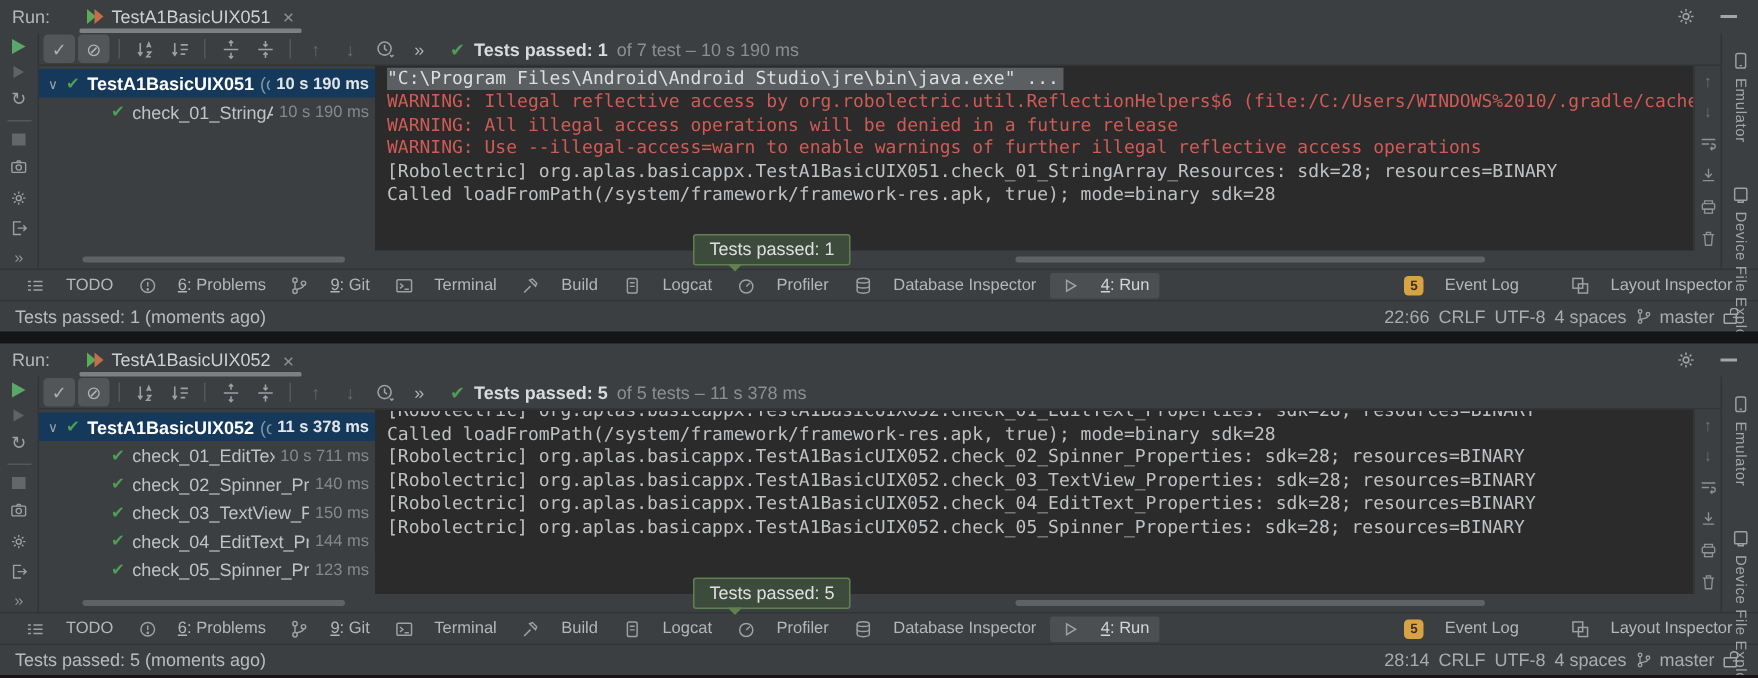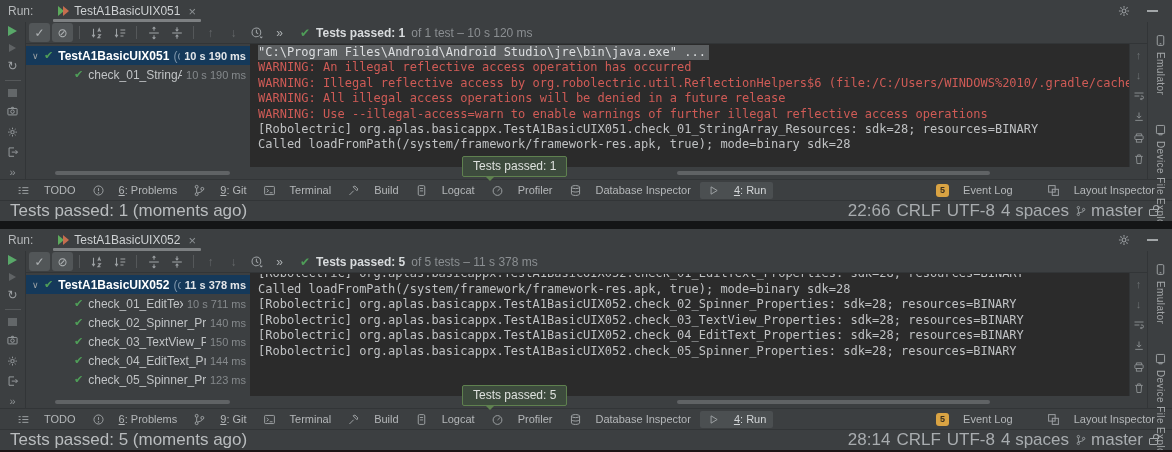--- a/index.html
+++ b/index.html
@@ -94,21 +94,21 @@
   
   .twbar{height:21px;display:flex;align-items:center;gap:2px;padding:0 10px;font-size:11px;color:#b4b7b9;border-top:1px solid var(--line);}
   .twbtn{display:flex;align-items:flex-start;gap:14px;padding:2px 7px;border-radius:2px;white-space:nowrap;}
   .twbtn.active{background:#4b4f51;color:#d3d6d8;}
   .mn{text-decoration:underline;}
   .twi{width:13px;height:13px;flex:0 0 13px;}
   .twright{margin-left:auto;display:flex;align-items:center;gap:20px;}
   .badge{width:13px;height:13px;border-radius:3px;background:var(--badge);color:#3b3020;font-size:9px;font-weight:bold;display:flex;align-items:center;justify-content:center;}
 
   
-  .statusbar{height:21px;display:flex;align-items:center;padding:0 10px;font-size:17px;color:#a8acaf;border-top:1px solid var(--line);}
+  .statusbar{height:21px;display:flex;align-items:center;padding:0 10px;font-size:12px;color:#a8acaf;border-top:1px solid var(--line);}
   .sbleft{color:#b9bcbe;}
   .sbright{margin-left:auto;display:flex;align-items:center;gap:6px;padding-right:4px;}
   .sbitem{display:flex;align-items:center;gap:4px;white-space:nowrap;}
   .lock{width:9px;height:7px;border:1px solid #a4a8ab;border-radius:1px;position:relative;margin-top:3px;}
   .lock::before{content:"";position:absolute;left:3px;top:-5px;width:4px;height:4px;border:1px solid #a4a8ab;border-bottom:none;border-radius:3px 3px 0 0;}
   svg.lin{stroke:#9da1a4;stroke-width:1.2;fill:none;}
 </style>
 </head>
 <body>
 
@@ -296,21 +296,21 @@
         <span class="tbtn dimmed">↓</span>
         <span class="tbtn">
             <svg class="lin t-icon">
               <use href="#i-clock"></use>
             </svg>
           </span>
         <span class="tbtn">»</span>
         <div class="summary">
           <span class="chk">✔</span>
           <b>Tests passed: 1</b>
-          <span class="rest">of 1 test – 10 s 120 ms</span>
+          <span class="rest">of 7 test – 10 s 190 ms</span>
         </div>
       </div>
 
       <div class="content">
         <div class="tree">
 
             <div class="trow root selected">
               <span class="chev">∨</span>
               <span class="check">✔</span>
               <span class="labelwrap">
@@ -327,21 +327,20 @@
                 <span class="tlabel">check_01_StringArray_Resources</span>
                 <span class="tpkg"></span>
               </span>
               <span class="tdur">10 s 190 ms</span>
             </div>
           </div>
         <div class="console">
 
             <div class="cline hl"><span class="ctext">"C:\Program Files\Android\Android Studio\jre\bin\java.exe" ...</span></div>
 
-            <div class="cline red"><span class="ctext">WARNING: An illegal reflective access operation has occurred</span></div>
 
             <div class="cline red"><span class="ctext">WARNING: Illegal reflective access by org.robolectric.util.ReflectionHelpers$6 (file:/C:/Users/WINDOWS%2010/.gradle/caches/modules-2/files-2.</span></div>
 
 
             <div class="cline red"><span class="ctext">WARNING: All illegal access operations will be denied in a future release</span></div>
 
             <div class="cline red"><span class="ctext">WARNING: Use --illegal-access=warn to enable warnings of further illegal reflective access operations</span></div>
 
             <div class="cline"><span class="ctext">[Robolectric] org.aplas.basicappx.TestA1BasicUIX051.check_01_StringArray_Resources: sdk=28; resources=BINARY</span></div>
 

